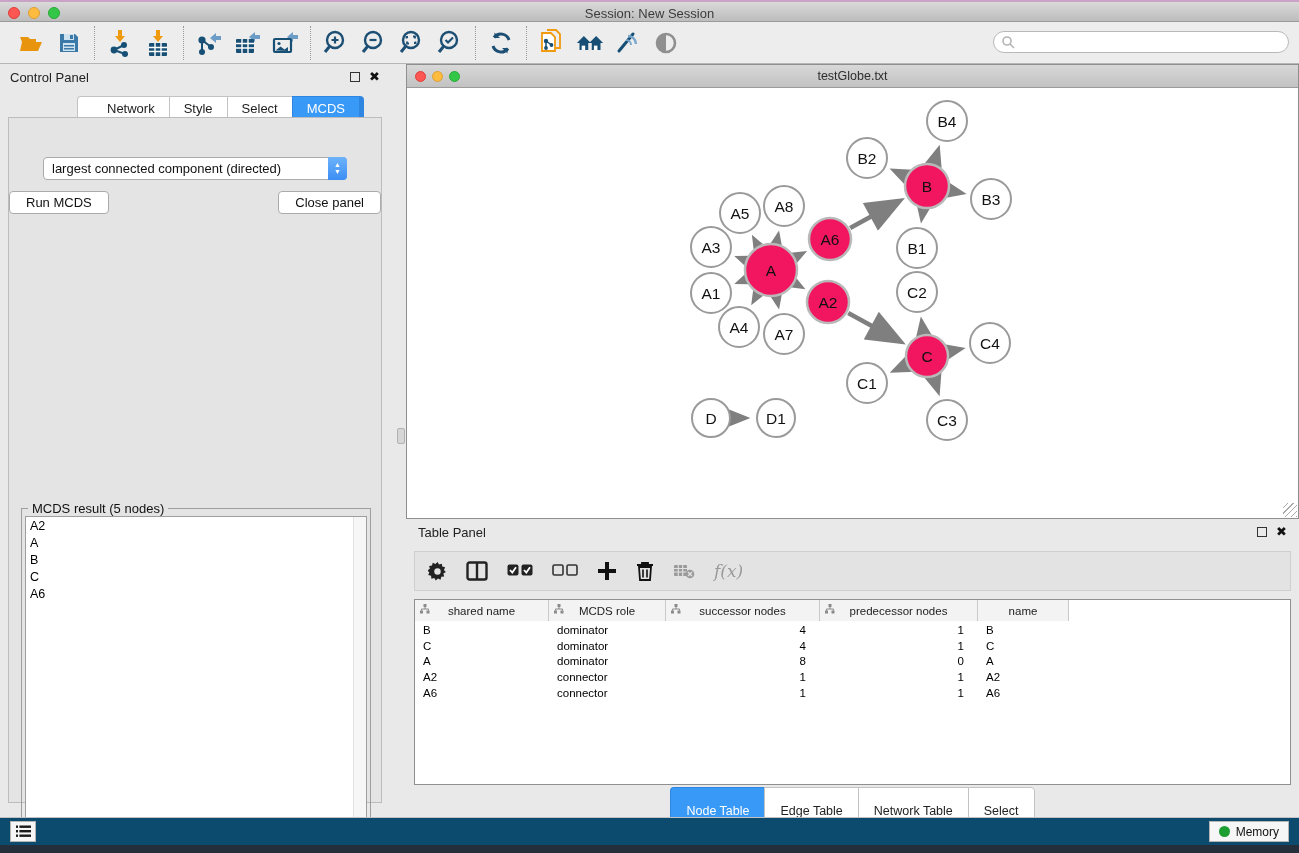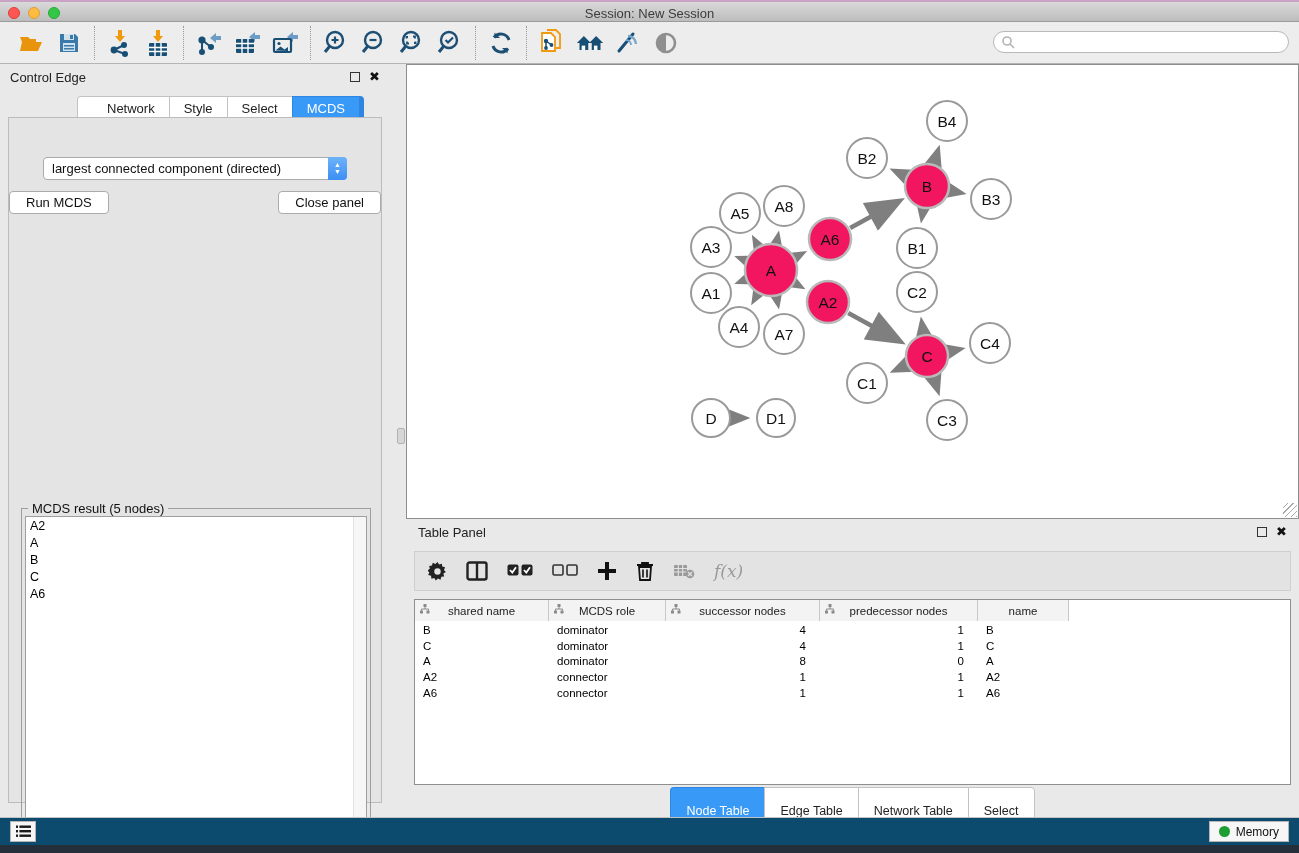--- a/index.html
+++ b/index.html
@@ -261,21 +261,21 @@
   <div class="search-box">
     <svg width="14" height="14" viewBox="0 0 14 14">
         <circle cx="6" cy="6" r="4" fill="none" stroke="#777" stroke-width="1.6"></circle>
         <path d="M9 9 L13 13" stroke="#777" stroke-width="1.6"></path>
       </svg>
   </div>
 </div>
 
 <div class="control-panel">
   <div class="panel-header">
-    <span class="ph-title">Control Edge</span>
+    <span class="ph-title">Control Panel</span>
     <span class="ph-icons">
       <span class="float-box"></span>
       <span class="close-x">✖</span>
     </span>
   </div>
   <div class="cp-tabs" id="cp-tabs">
       <div class="cp-tab">Network</div>
       <div class="cp-tab">Style</div>
       <div class="cp-tab">Select</div>
       <div class="cp-tab active">MCDS</div>
@@ -303,20 +303,28 @@
           <div class="result-item">A6</div>
         </div>
     </div>
   </div>
 </div>
 
 <div class="thumb-v"></div>
 <div class="thumb-h"></div>
 
 <div class="net-window">
+  <div class="net-titlebar">
+    <div class="net-lights">
+      <div class="net-light" style="background:#fc5753;border:1px solid #df3e38;"></div>
+      <div class="net-light" style="background:#fdbc40;border:1px solid #de9f34;"></div>
+      <div class="net-light" style="background:#33c748;border:1px solid #27aa35;"></div>
+    </div>
+    <div class="title">testGlobe.txt</div>
+  </div>
   <div class="net-canvas">
     <svg id="graph-svg" width="891" height="431">
         <defs>
           <marker id="arrow" viewBox="0 0 10 8" refX="8" refY="4" markerWidth="9" markerHeight="7" orient="auto">
             <path d="M0,0 L10,4 L0,8 z" fill="#7f7f7f"></path>
           </marker>
         </defs>
         <line x1="350.62238548652044" y1="157.40245073327952" x2="347.8109303542095" y2="152.2330009738691" stroke="#7f7f7f" stroke-width="3.5" marker-end="url(#arrow)"></line>
         <line x1="369.57367788012294" y1="154.56035505170252" x2="370.8291423470068" y2="148.37960690704367" stroke="#7f7f7f" stroke-width="3.5" marker-end="url(#arrow)"></line>
         <line x1="337.8551087155426" y1="171.97779167429132" x2="332.94612963636354" y2="170.09601636060603" stroke="#7f7f7f" stroke-width="3.5" marker-end="url(#arrow)"></line>

